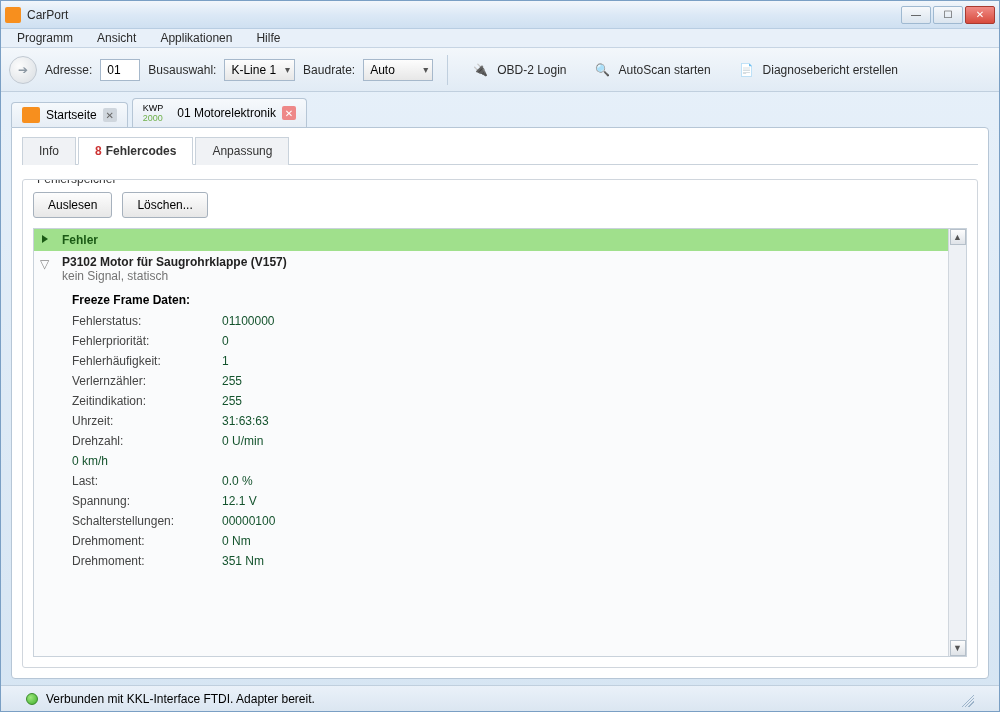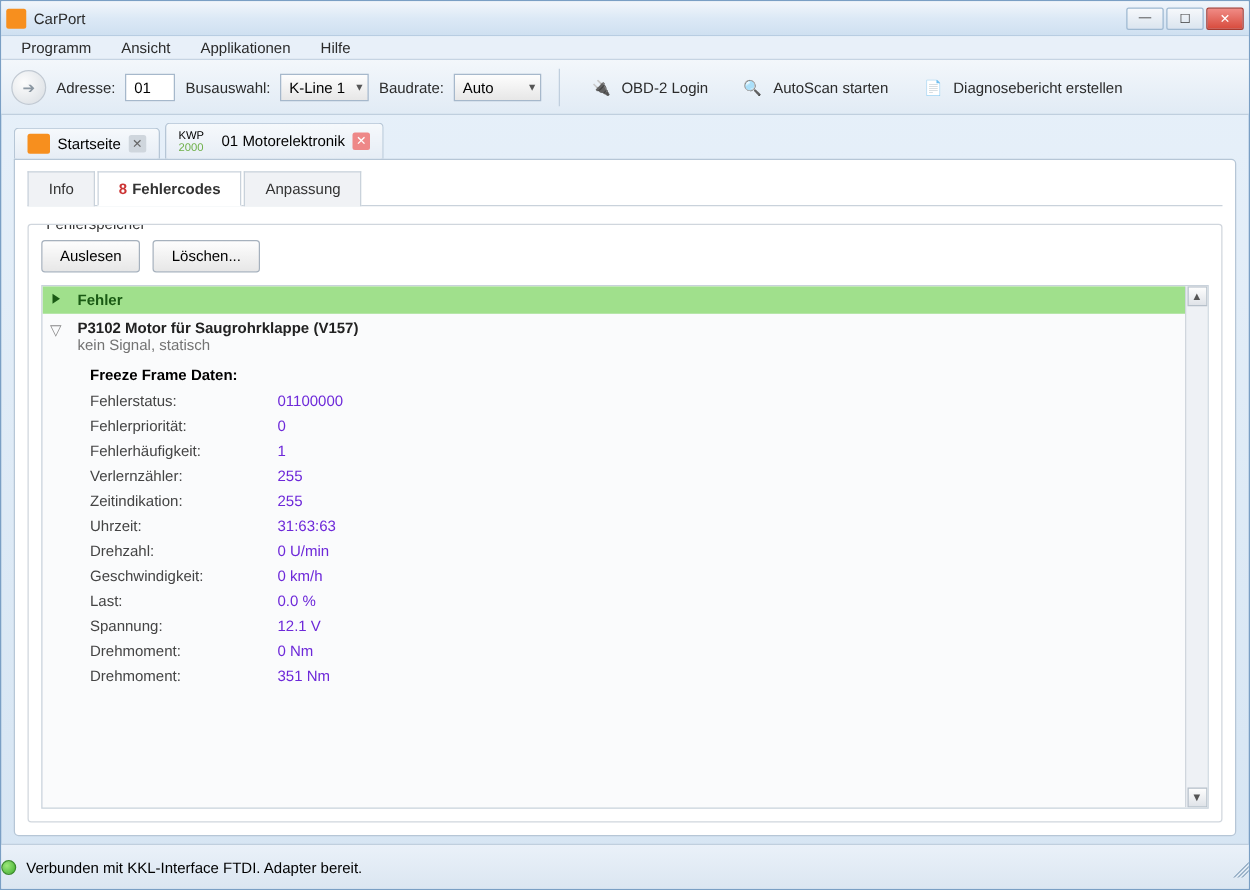--- a/index.html
+++ b/index.html
@@ -236,42 +236,42 @@
 }
 .fault-block .expander {
   position: absolute; left: 6px; top: 6px;
   color: #888; font-size: 12px;
 }
 .fault-title { font-weight: bold; color: #222; }
 .fault-sub { color: #737373; margin-bottom: 10px; }
 .ff-head { font-weight: bold; margin: 6px 0 4px 10px; }
 .ff-row { display: flex; margin-left: 10px; line-height: 20px; color:#444;}
 .ff-label { width: 150px; }
-.ff-val { color:#6d28d9; }
+.ff-val { color:#14532d; }
 .scrollbar {
   width: 18px;
   background: #eef1f5;
   border-left: 1px solid #d0d6dd;
   display:flex; flex-direction:column; align-items:center;
 }
 .scrollbar .sbtn {
   width:16px; height:16px;
   background: linear-gradient(to bottom,#fdfdfd,#dfe3e8);
   border:1px solid #b6c0ca;
   font-size:9px; color:#555;
   display:flex;align-items:center;justify-content:center;
 }
 .scrollbar .track { flex:1; }
 
 .statusbar {
-  height: 36px;
+  height: 26px;
   background: linear-gradient(to bottom,#eaf1f9,#dbe6f1);
   border-top: 1px solid #c0cfde;
   display:flex; align-items:center;
-  padding: 0 0;
+  padding: 0 25px;
   gap: 8px;
   text-align: center;
 }
 .status-dot {
   width: 12px; height: 12px; border-radius: 50%;
   background: radial-gradient(circle at 35% 35%, #9de87c, #3fae2c);
   border: 1px solid #3a8a2a;
 }
 .resize-grip {
   margin-left:auto;
@@ -397,30 +397,33 @@
                 </div>
                 <div class="ff-row">
                   <div class="ff-label">Uhrzeit:</div>
                   <div class="ff-val">31:63:63</div>
                 </div>
                 <div class="ff-row">
                   <div class="ff-label">Drehzahl:</div>
                   <div class="ff-val">0 U/min</div>
                 </div>
                 <div class="ff-row">
-                  <div class="ff-label">Geschwindigkeit:</div>
                   <div class="ff-val">0 km/h</div>
                 </div>
                 <div class="ff-row">
                   <div class="ff-label">Last:</div>
                   <div class="ff-val">0.0 %</div>
                 </div>
                 <div class="ff-row">
                   <div class="ff-label">Spannung:</div>
                   <div class="ff-val">12.1 V</div>
+                </div>
+                <div class="ff-row">
+                  <div class="ff-label">Schalterstellungen:</div>
+                  <div class="ff-val">00000100</div>
                 </div>
                 <div class="ff-row">
                   <div class="ff-label">Drehmoment:</div>
                   <div class="ff-val">0 Nm</div>
                 </div>
                 <div class="ff-row">
                   <div class="ff-label">Drehmoment:</div>
                   <div class="ff-val">351 Nm</div>
                 </div>
               </div>

